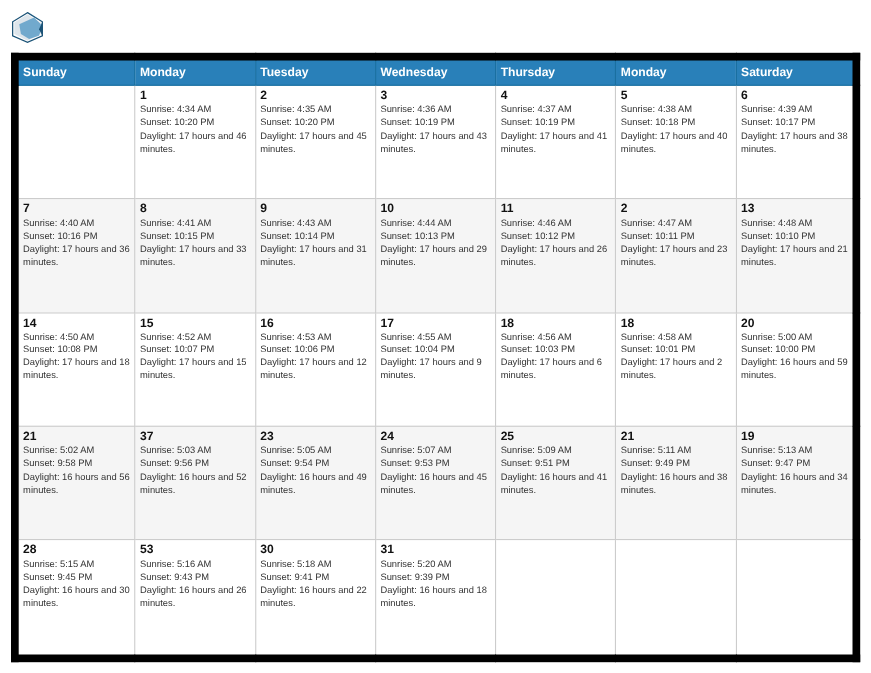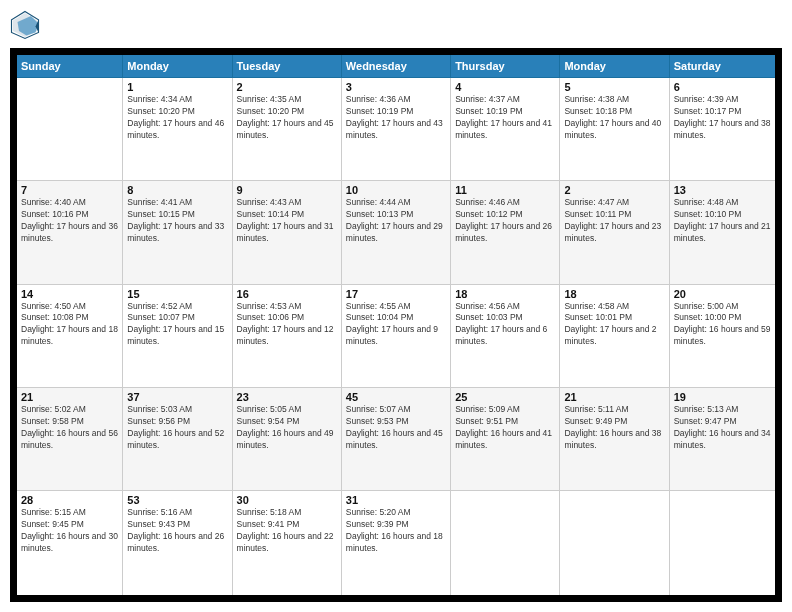--- a/index.html
+++ b/index.html
@@ -229,21 +229,21 @@
           </td>
           <td>
             <span class="day-number">37</span>
             <div class="day-info">Sunrise: 5:03 AM<br>Sunset: 9:56 PM<br>Daylight: 16 hours and 52 minutes.</div>
           </td>
           <td>
             <span class="day-number">23</span>
             <div class="day-info">Sunrise: 5:05 AM<br>Sunset: 9:54 PM<br>Daylight: 16 hours and 49 minutes.</div>
           </td>
           <td>
-            <span class="day-number">45</span>
+            <span class="day-number">24</span>
             <div class="day-info">Sunrise: 5:07 AM<br>Sunset: 9:53 PM<br>Daylight: 16 hours and 45 minutes.</div>
           </td>
           <td>
             <span class="day-number">25</span>
             <div class="day-info">Sunrise: 5:09 AM<br>Sunset: 9:51 PM<br>Daylight: 16 hours and 41 minutes.</div>
           </td>
           <td>
             <span class="day-number">21</span>
             <div class="day-info">Sunrise: 5:11 AM<br>Sunset: 9:49 PM<br>Daylight: 16 hours and 38 minutes.</div>
           </td>

